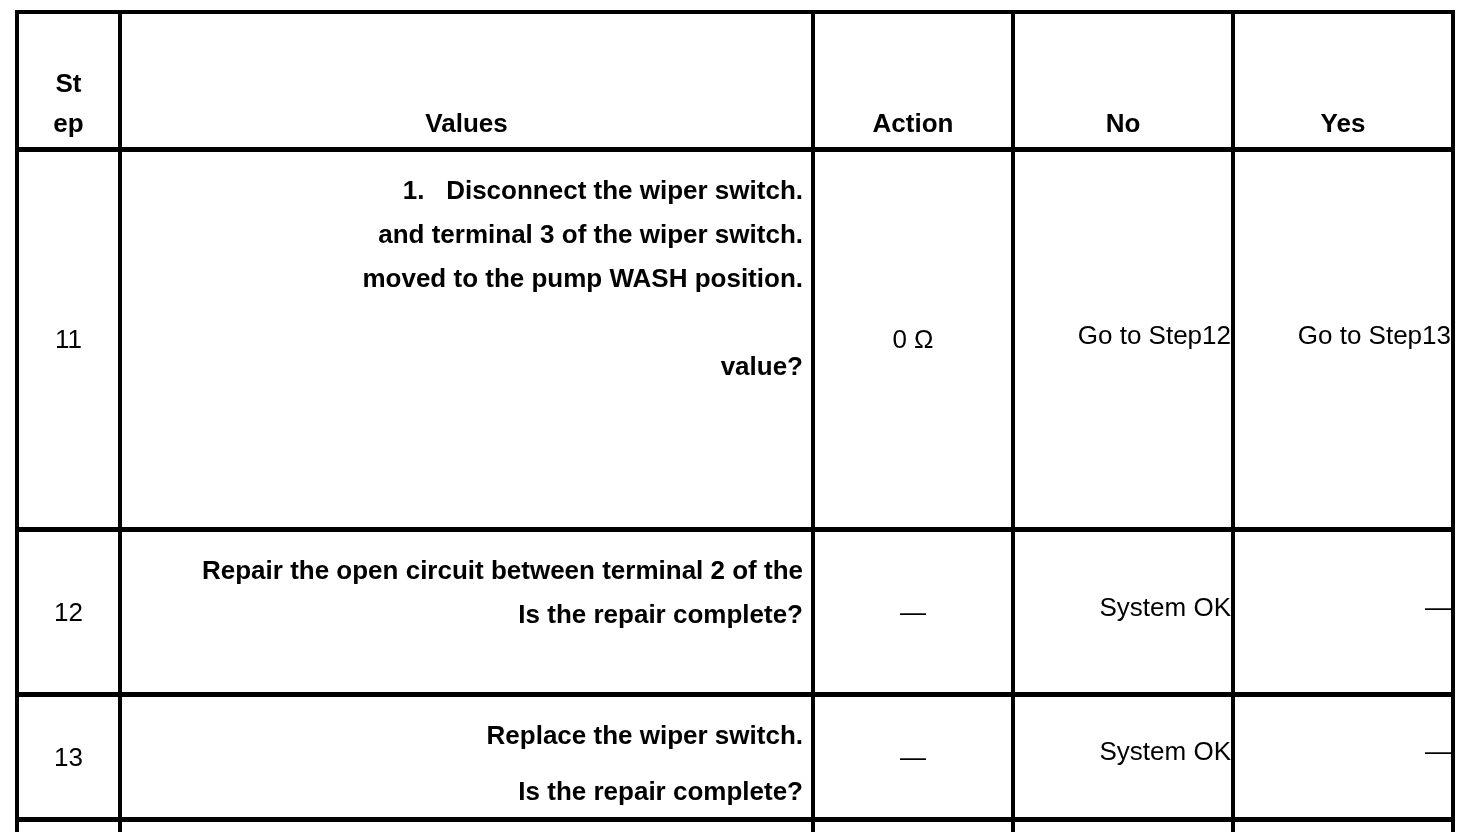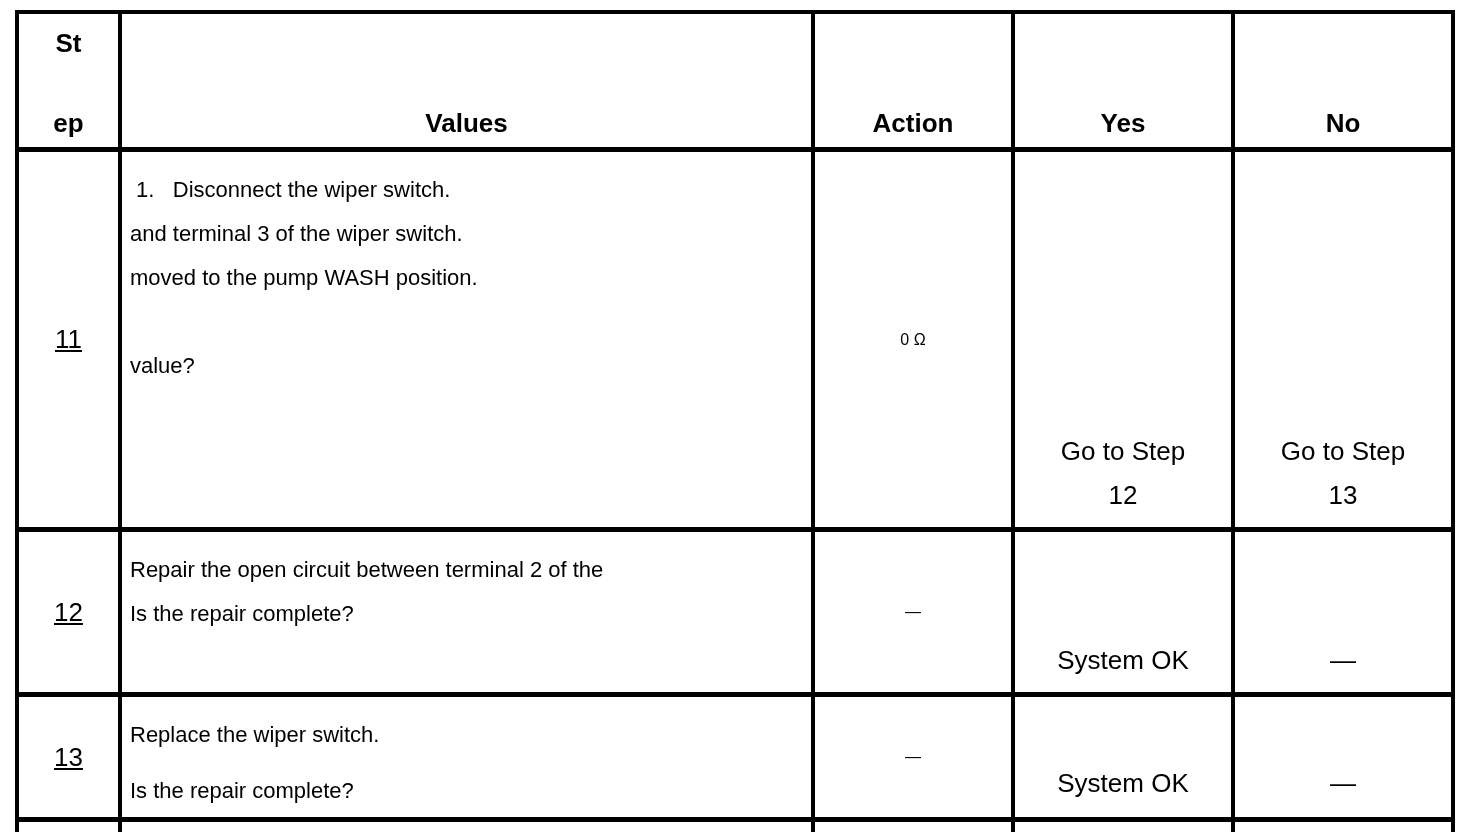--- a/index.html
+++ b/index.html
@@ -32,48 +32,47 @@
   .hd {
     display: flex;
     flex-direction: column;
     justify-content: flex-end;
     align-items: center;
     font-weight: bold;
     font-size: 26px;
     line-height: 40px;
     padding-bottom: 4px;
     text-align: center;
-    gap: 40px;
   }
   
   .stepcell {
     display: flex;
     align-items: center;
     justify-content: center;
     font-size: 26px;
-    text-decoration: underline;
   }
   
   .action {
-    font-size: 22px;
+    font-size: 26px;
     line-height: 44px;
     padding: 16px 8px 0 8px;
-    text-align: left;
+    text-align: right;
+    font-weight: bold;
   }
   
   .valuecell {
     display: flex;
     align-items: center;
     justify-content: center;
-    font-size: 16px;
+    font-size: 26px;
   }
   
   .ansbottom {
     display: flex;
-    flex-direction: column;
+    flex-direction: row;
     justify-content: flex-end;
     align-items: center;
     font-size: 26px;
     line-height: 44px;
     padding-bottom: 10px;
     text-align: center;
   }
   .pb12 { padding-bottom: 12px; }
   .spacer44 { height: 44px; }
   .gap12 { margin-top: 12px; }
@@ -92,24 +91,24 @@
     <div>St</div>
     <div>ep</div>
   </div>
   <div class="c hd">
     <div>Values</div>
   </div>
   <div class="c hd">
     <div>Action</div>
   </div>
   <div class="c hd">
-    <div>Yes</div>
+    <div>No</div>
   </div>
   <div class="c hd">
-    <div>No</div>
+    <div>Yes</div>
   </div>
 
   <div class="c stepcell">
     <span>11</span>
   </div>
   <div class="c action">
     <div>&nbsp;1.&nbsp;&nbsp; Disconnect the wiper switch.</div>
     <div>and terminal 3 of the wiper switch.</div>
     <div>moved to the pump WASH position.</div>
     <div class="spacer44"></div>

